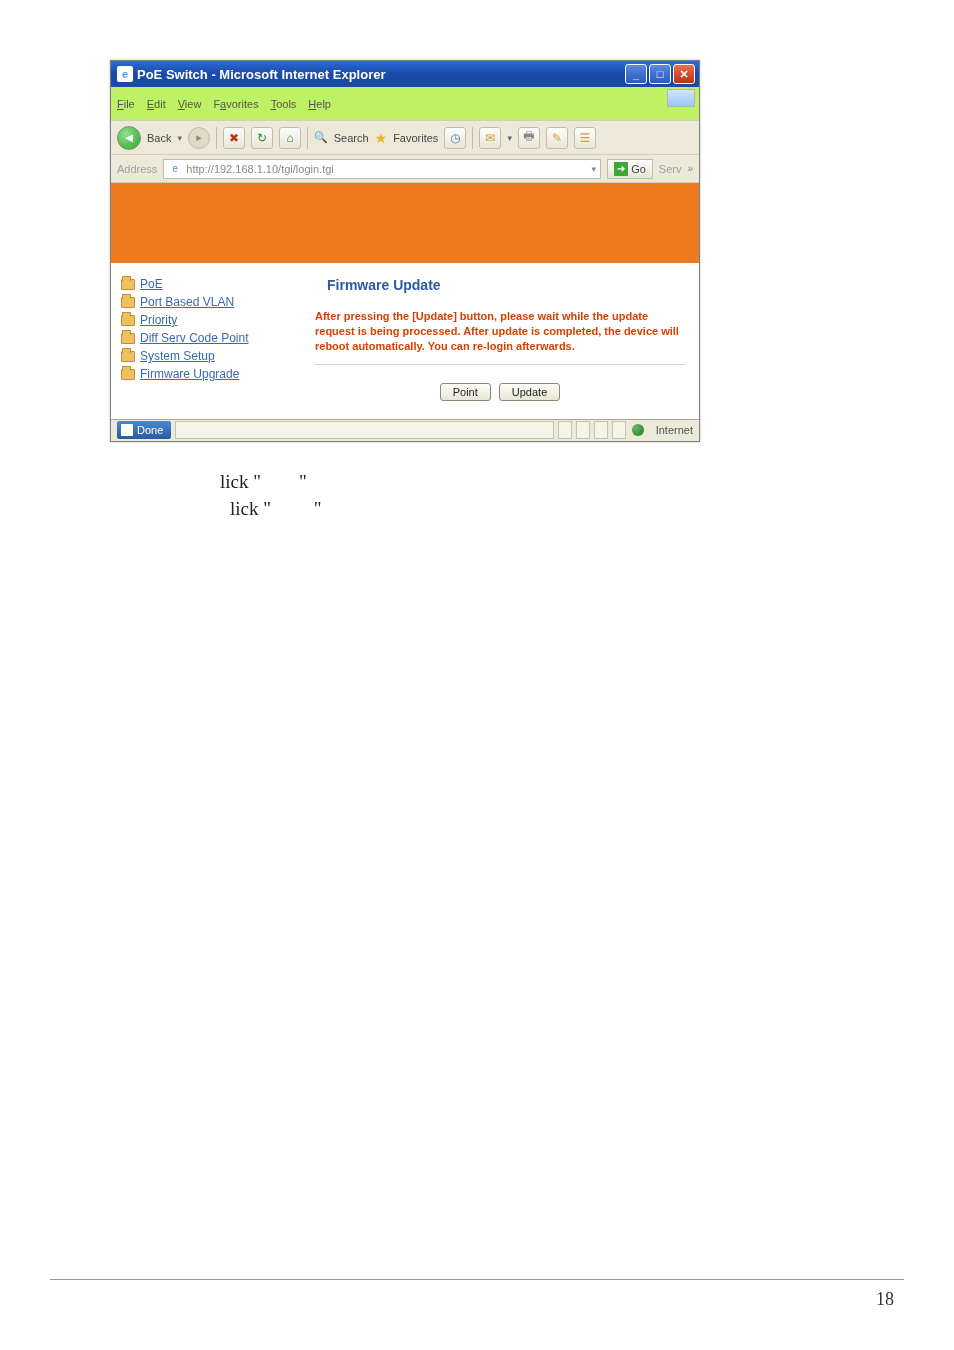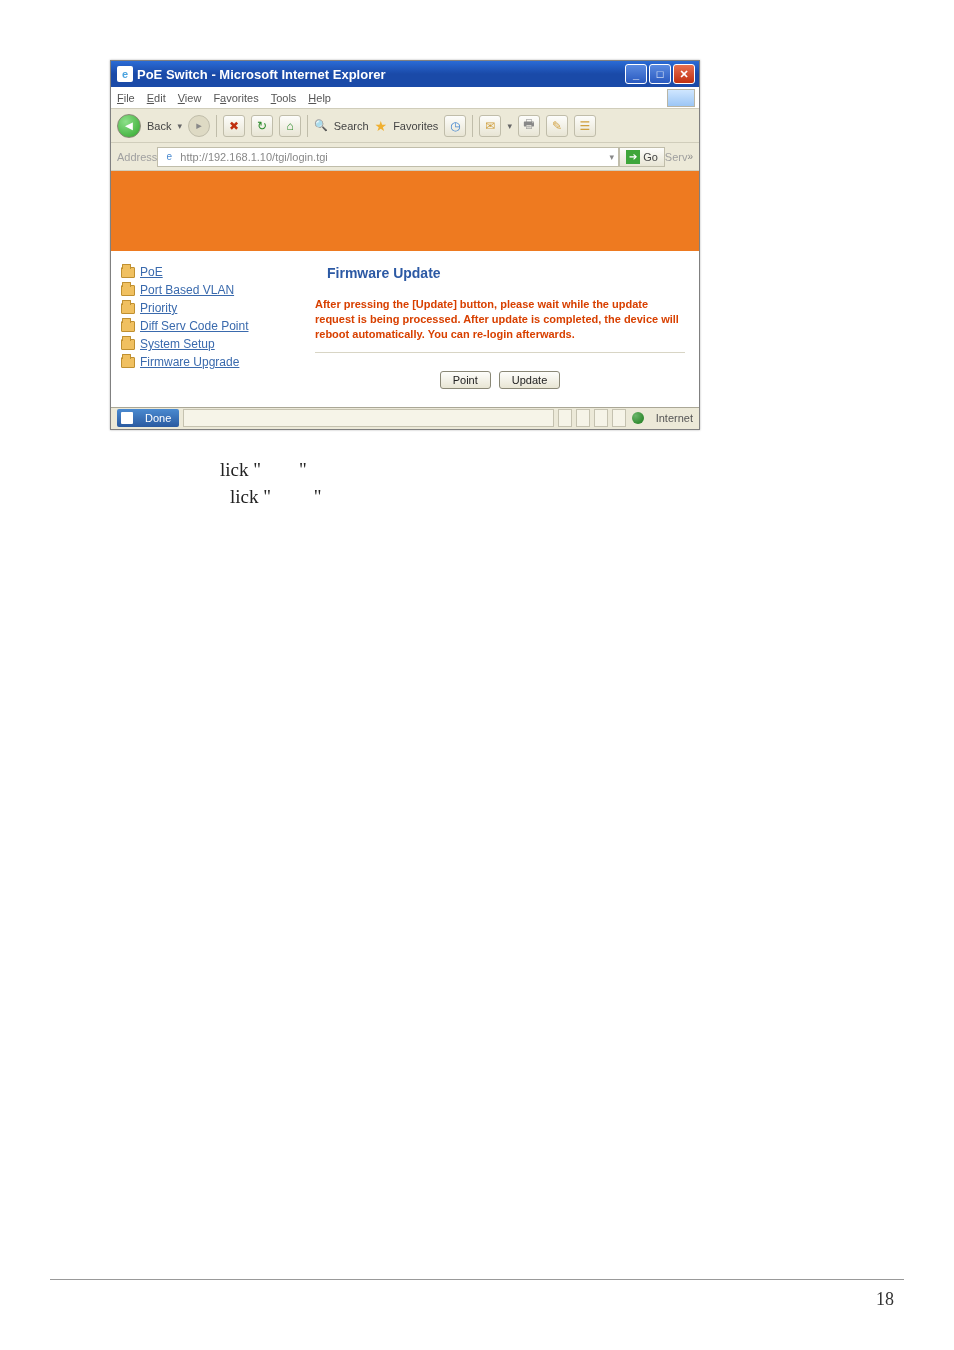--- a/index.html
+++ b/index.html
@@ -53,22 +53,22 @@
     font-size: 11px;
     font-weight: bold;
     color: #fff;
     border: 1px solid #fff;
     border-radius: 3px;
   }
   .win-min, .win-max { background: linear-gradient(#5a8ae0,#2a5ac0); }
   .win-close { background: linear-gradient(#e87050,#c03010); }
 
   .menubar {
-    height: 22px;
-    background: #ffffff;
+    height: 34px;
+    background: #bef264;
     display: flex;
     align-items: center;
     font-family: Tahoma, sans-serif;
     font-size: 11px;
     color: #555;
     padding: 0 6px;
     border-bottom: 1px solid #d0cdbb;
     position: relative;
   }
   .menu-item { margin-right: 12px; }
@@ -118,21 +118,21 @@
   .tb-sep { width:1px; height:22px; background:#c0bdaa; }
   .tb-label { color:#444; }
   .star { color:#f0b030; font-size:14px; }
 
   .addressbar {
     height: 28px;
     background: #ece9d8;
     display: flex;
     align-items: center;
     padding: 0 6px;
-    gap: 0;
+    gap: 6px;
     border-bottom: 1px solid #d0cdbb;
     font-family: Tahoma, sans-serif;
     font-size: 11px;
   }
   .addr-label { color: #a0a0a0; }
   .addr-input {
     flex: 1;
     height: 20px;
     border: 1px solid #c0bdaa;
     background: #fff;
@@ -243,21 +243,21 @@
     background: #ece9d8;
     border-top: 1px solid #aaa796;
     display: flex;
     align-items: center;
     font-family: Tahoma, sans-serif;
     font-size: 11px;
     color: #555;
     padding: 0 6px;
   }
   .status-left {
-    display:flex; align-items:center; gap:12px;
+    display:flex; align-items:center; gap:4px;
     background: linear-gradient(#4a8ad0,#2a5aa0);
     color:#fff;
     height: 18px;
     padding: 0 8px 0 4px;
     border-radius: 2px;
     margin-right: 4px;
   }
   .status-mid {
     flex:1;
     display:flex; gap:4px; height:18px; align-items:stretch;

